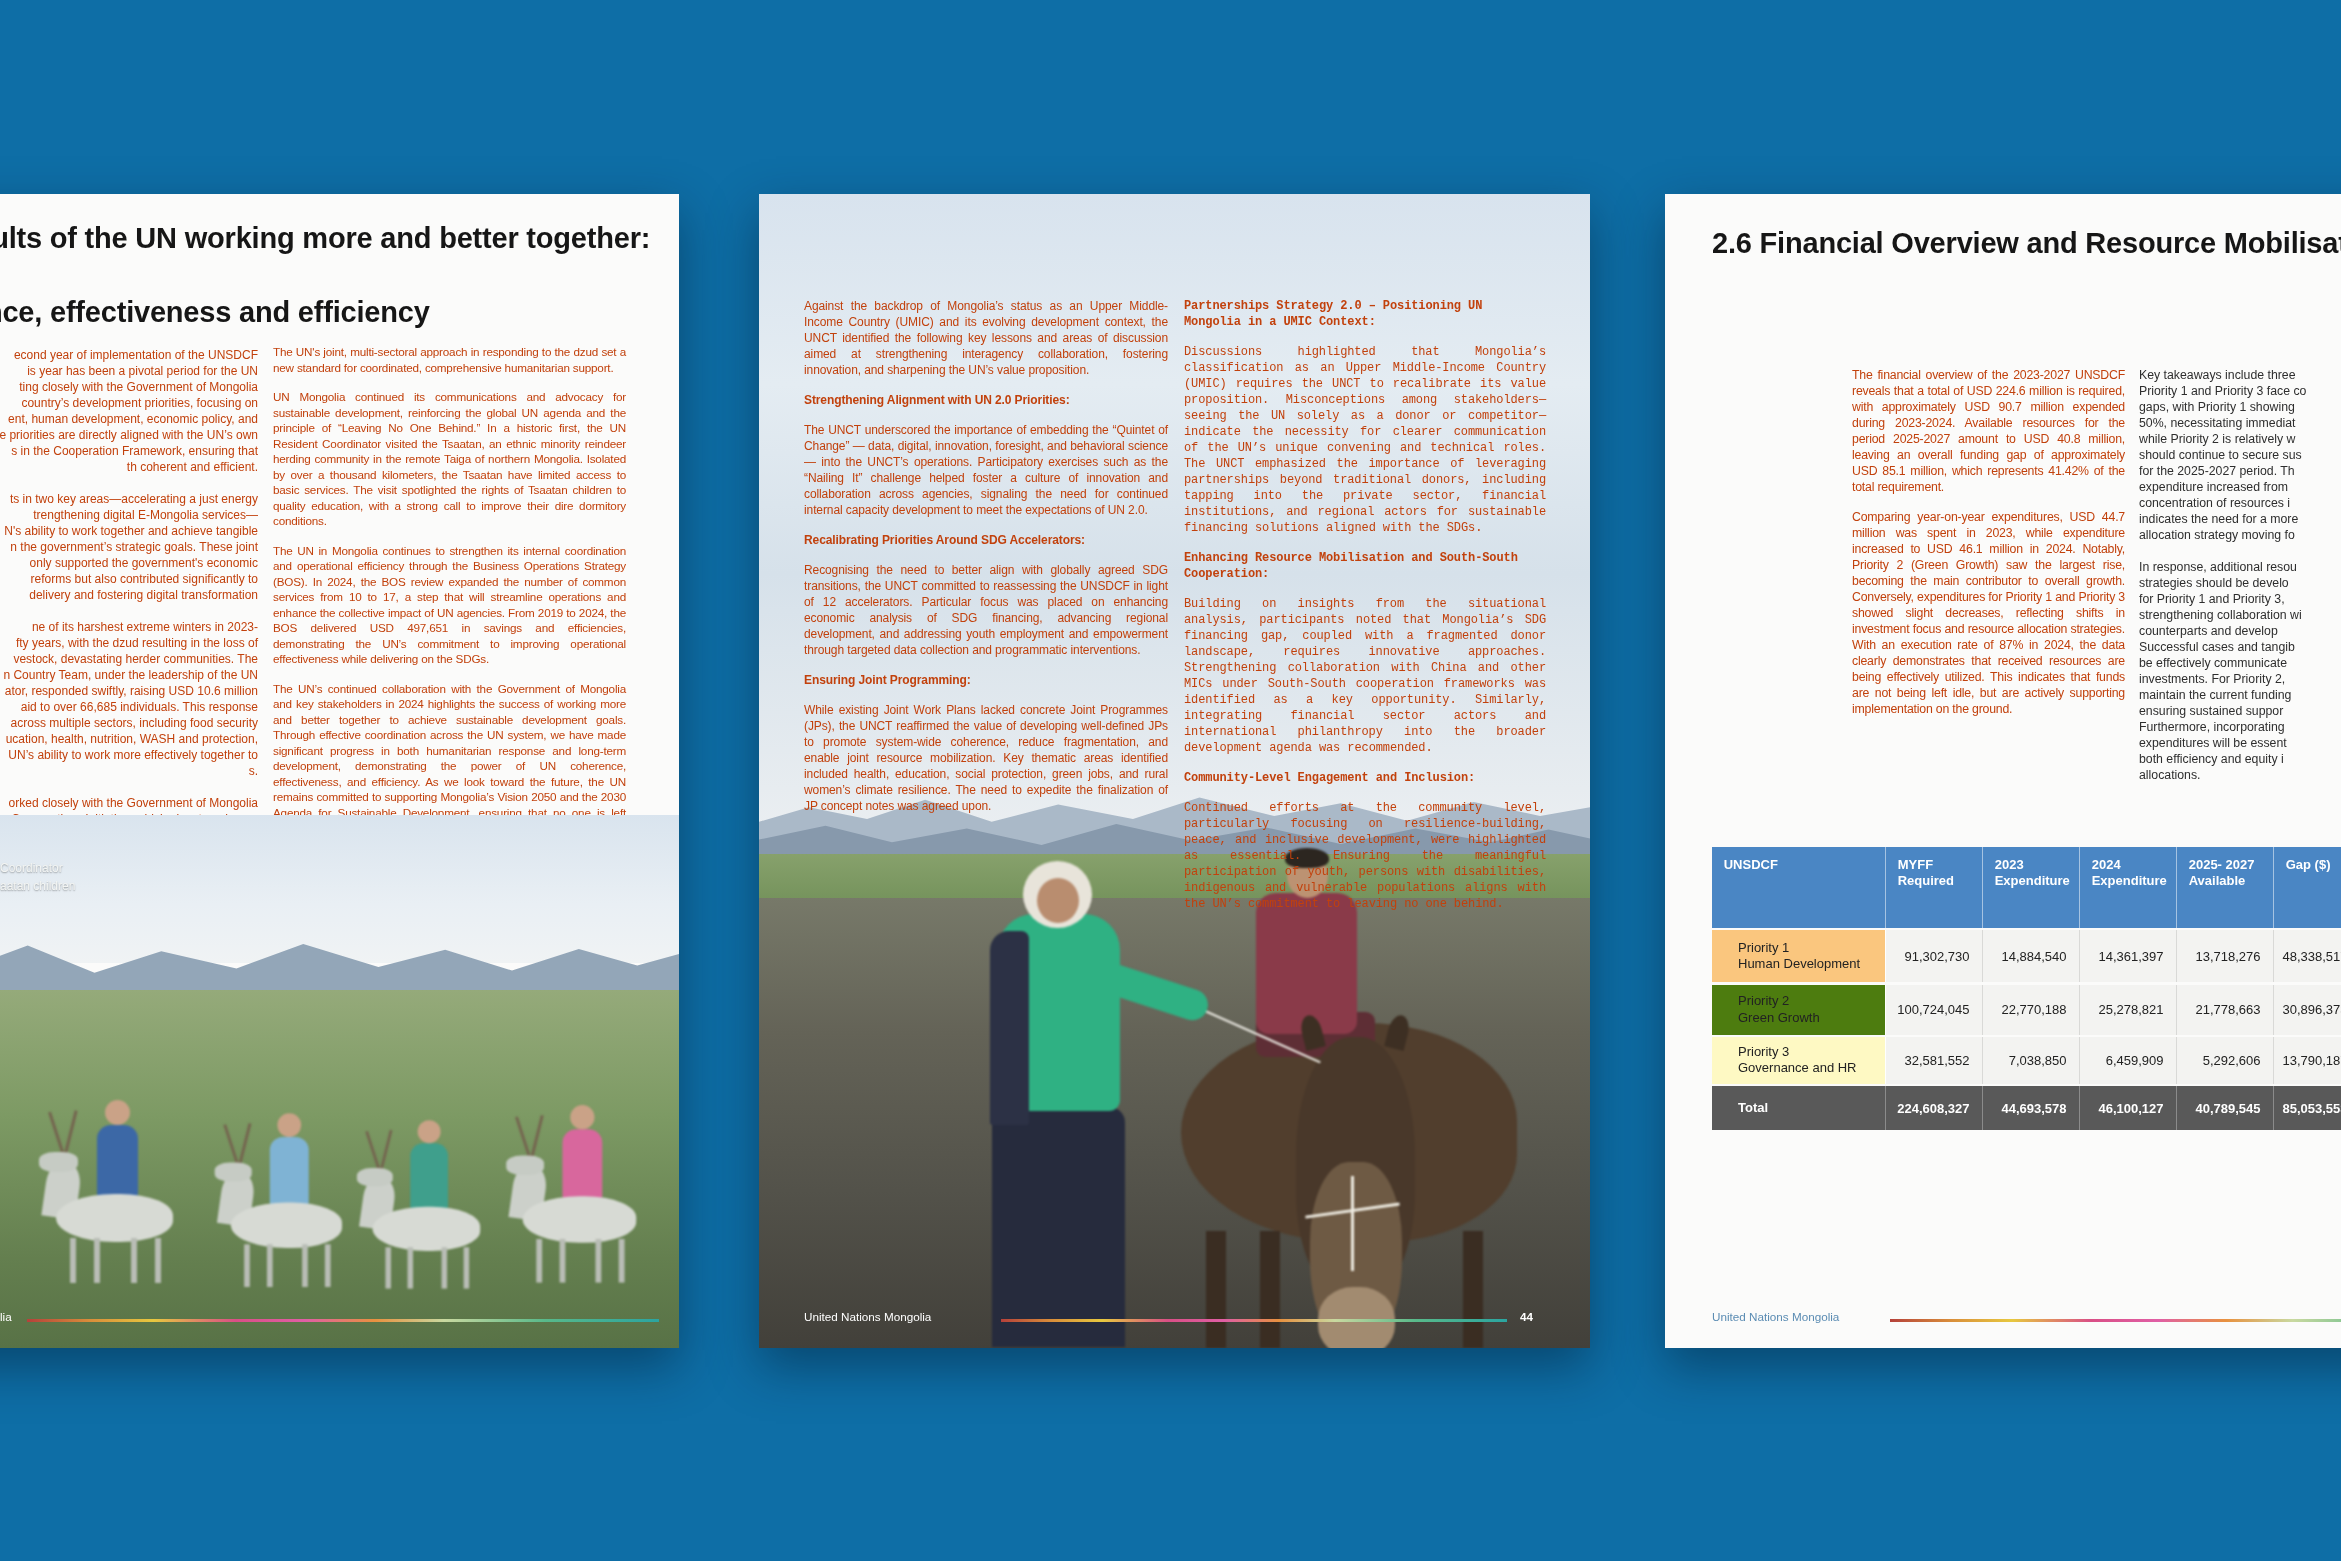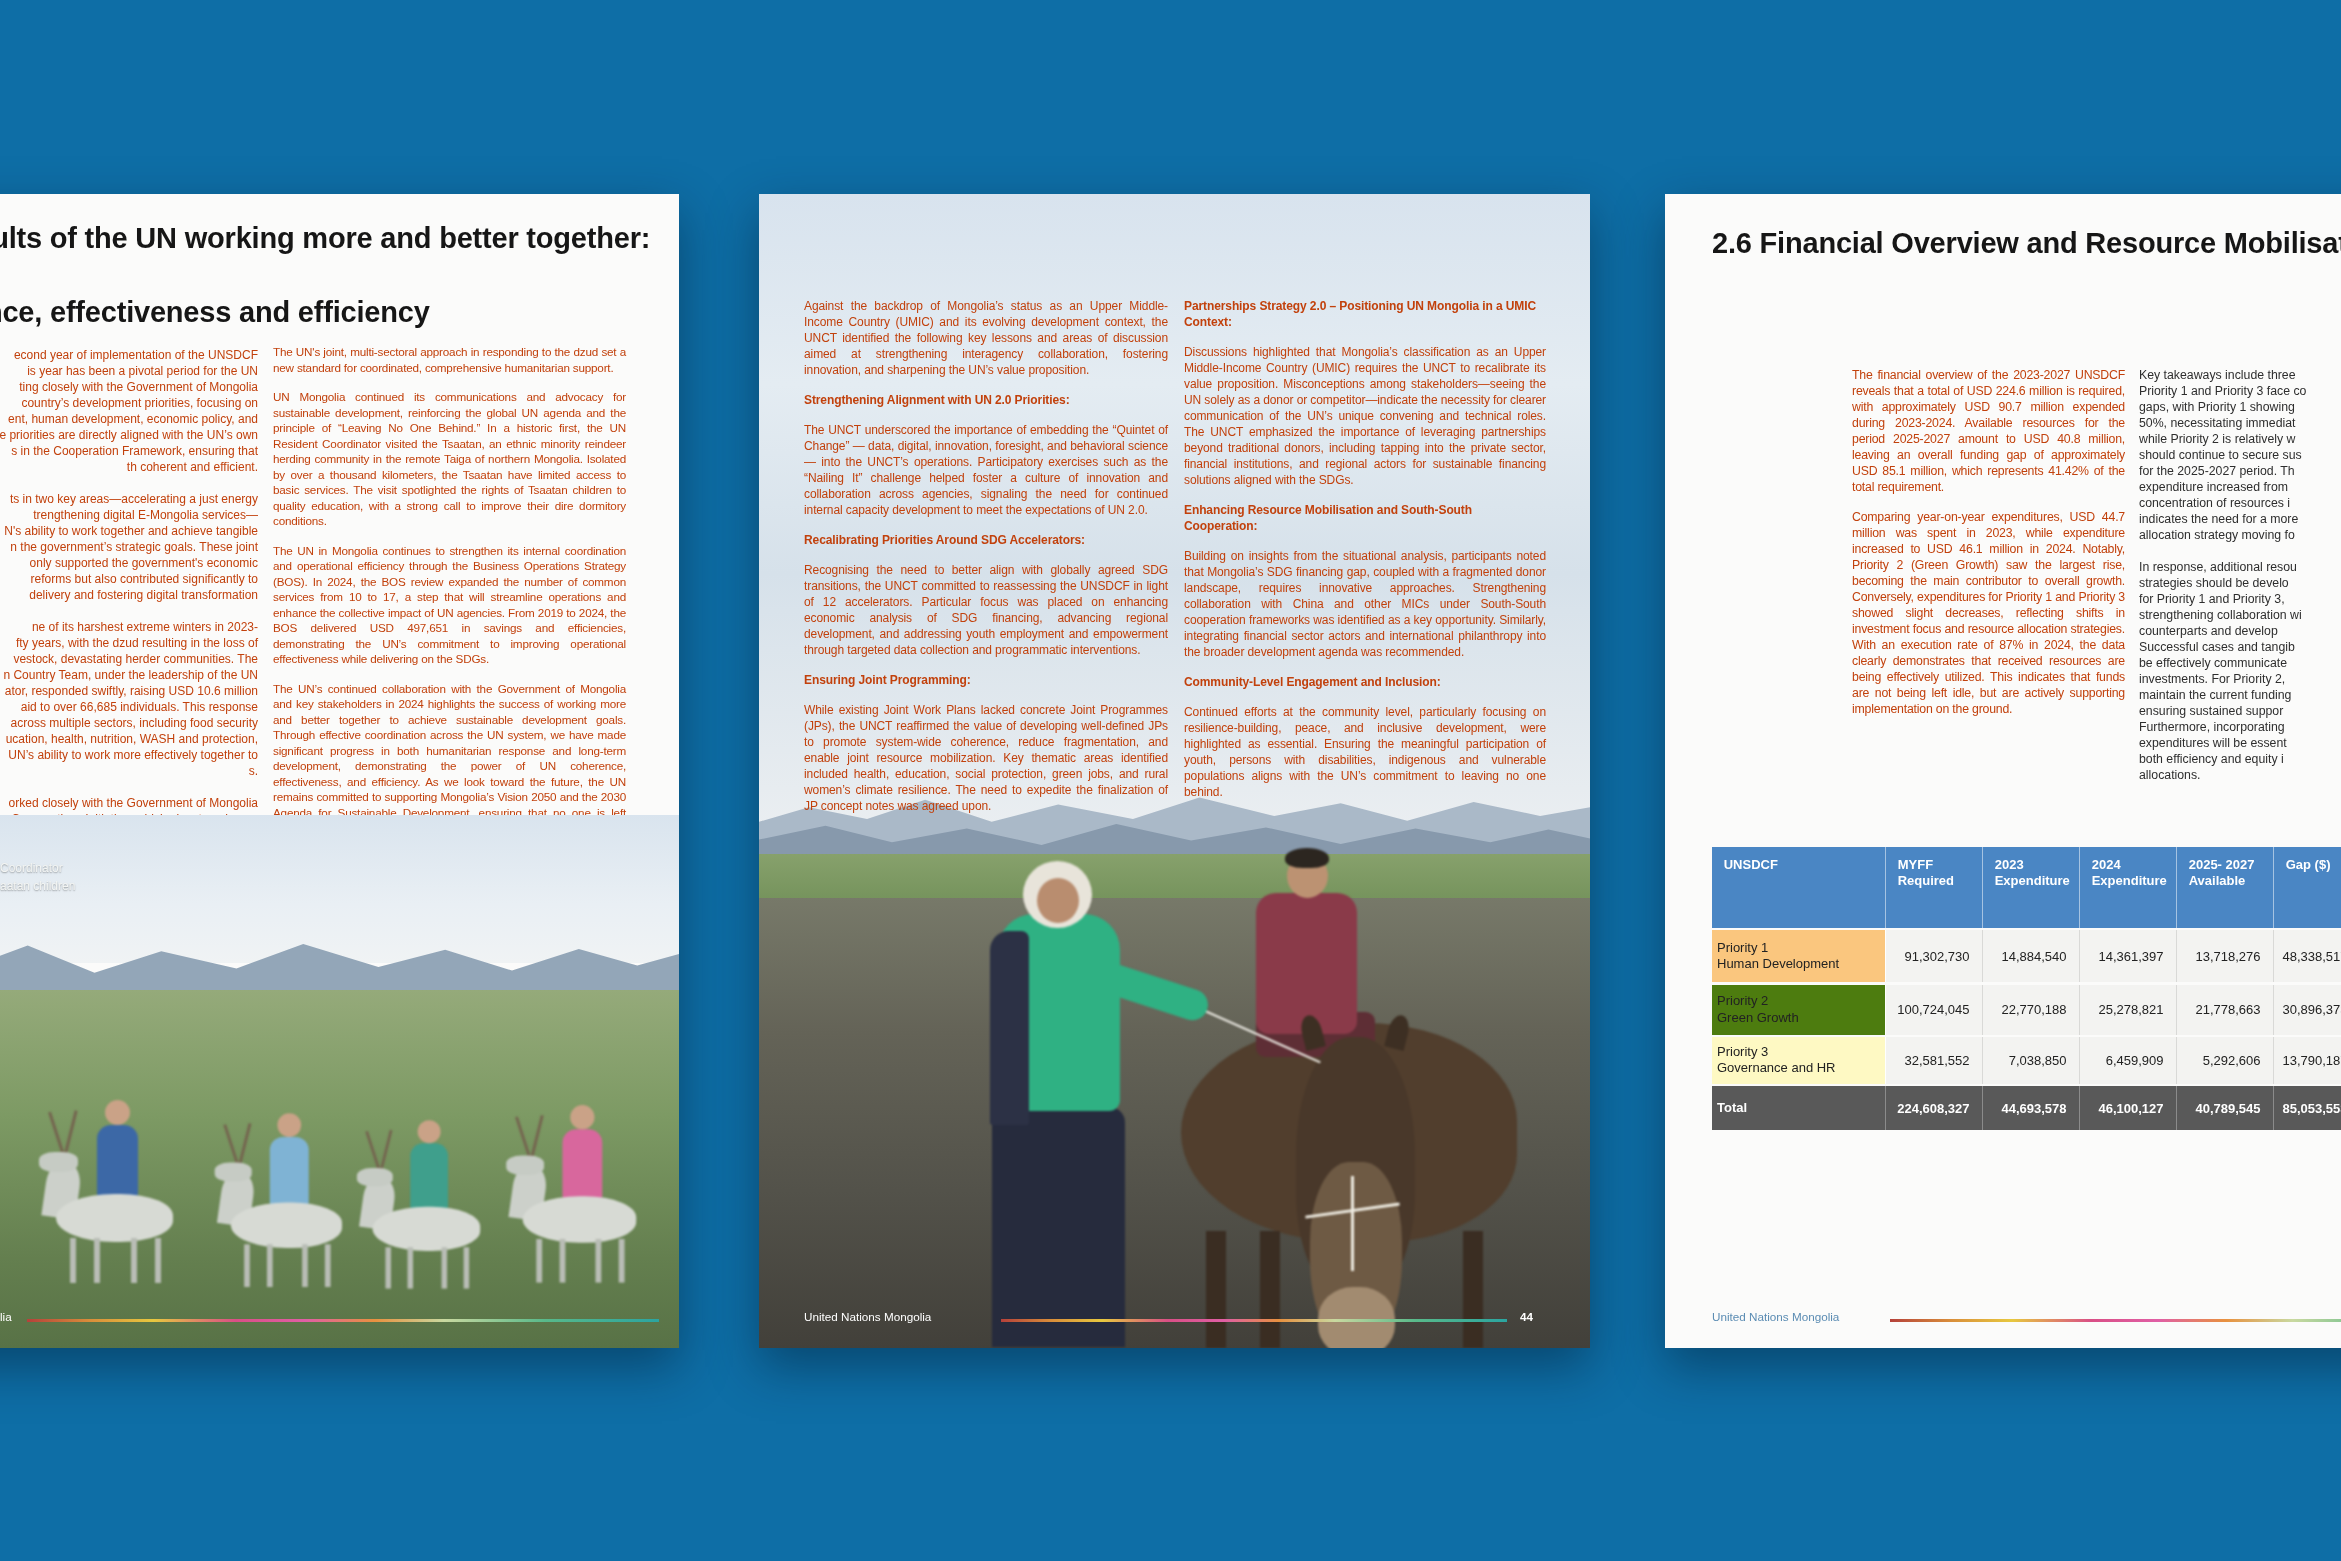--- a/index.html
+++ b/index.html
@@ -95,36 +95,36 @@
   .h-rope1{left:367px;top:826px;width:203px;height:2.3px;background:#f1efe8;transform:rotate(24deg);}
   .h-rope2{left:546px;top:1015px;width:95px;height:3.1px;background:#efece2;transform:rotate(-8deg);}
   .h-rope3{left:592px;top:982px;width:3.1px;height:95px;background:#efece2;}
   .b-head{left:528px;top:660px;width:41px;height:44px;border-radius:50%;background:#bc9272;}
   .b-hair{left:526px;top:654px;width:44px;height:20px;border-radius:50% 50% 40% 40%;background:#2c2620;}
   .b-robe{left:497px;top:699px;width:101px;height:141px;border-radius:20px 20px 12.5px 12.5px;background:#8a3a49;}
   .mp-caption{position:absolute;left:45px;top:966px;color:rgba(255,255,255,.93);font-size:12px;
               line-height:18px;white-space:pre-line;text-shadow:0 0.8px 1.6px rgba(0,0,0,.4);}
   .mp-col{position:absolute;top:104px;font-size:12px;line-height:16px;letter-spacing:-0.1px;}
   .mp-col1{left:45px;width:364px;}
-  .mp-col2{left:425px;width:362px;}
+  .mp-col2{left:425px;width:362px;font-family:Liberation Mono, monospace;}
 
   
   .rp-col1{position:absolute;left:187px;top:173px;width:273px;font-size:12.3px;
            line-height:16px;letter-spacing:-0.2px;}
   .rp-col2{position:absolute;left:474px;top:173px;width:328px;font-size:12.3px;
            line-height:16px;white-space:pre-line;color:#2e2e2e;}
   .rp-table{position:absolute;left:47px;top:653px;width:648px;font-size:13px;color:#222;}
   .t-row{display:grid;grid-template-columns:173px 97px 97px 97px 97px 87px;}
   .t-head{height:81px;color:#fff;font-weight:700;line-height:16.4px;}
   .t-head > div{padding:10px 4.7px 0 11.7px;white-space:pre-line;box-sizing:border-box;
                 border-left:0.8px solid rgba(255,255,255,.5);}
   .t-head > div:first-child{border-left:none;}
   .t-row.data{margin-top:2.3px;}
   .r1{height:52px;} .r2{height:50px;} .r3{height:47px;}
-  .t-label{padding-left:5px;display:flex;align-items:center;white-space:pre-line;line-height:16.4px;box-sizing:border-box;}
+  .t-label{padding-left:26px;display:flex;align-items:center;white-space:pre-line;line-height:16.4px;box-sizing:border-box;}
   .t-val{background:#f3f3f1;display:flex;align-items:center;justify-content:flex-end;
          padding-right:12.5px;box-sizing:border-box;border-left:0.8px solid #d9d9d7;}
   .t-val.first{border-left:1.6px solid #ffffff;}
   .t-total{margin-top:2.3px;height:44px;color:#fff;font-weight:700;}
   .t-total .t-label{color:#fff;}
   .t-total .t-val{background:transparent;border-left:0.8px solid rgba(255,255,255,.3);color:#fff;}
 </style>
 </head>
 <body>
 

